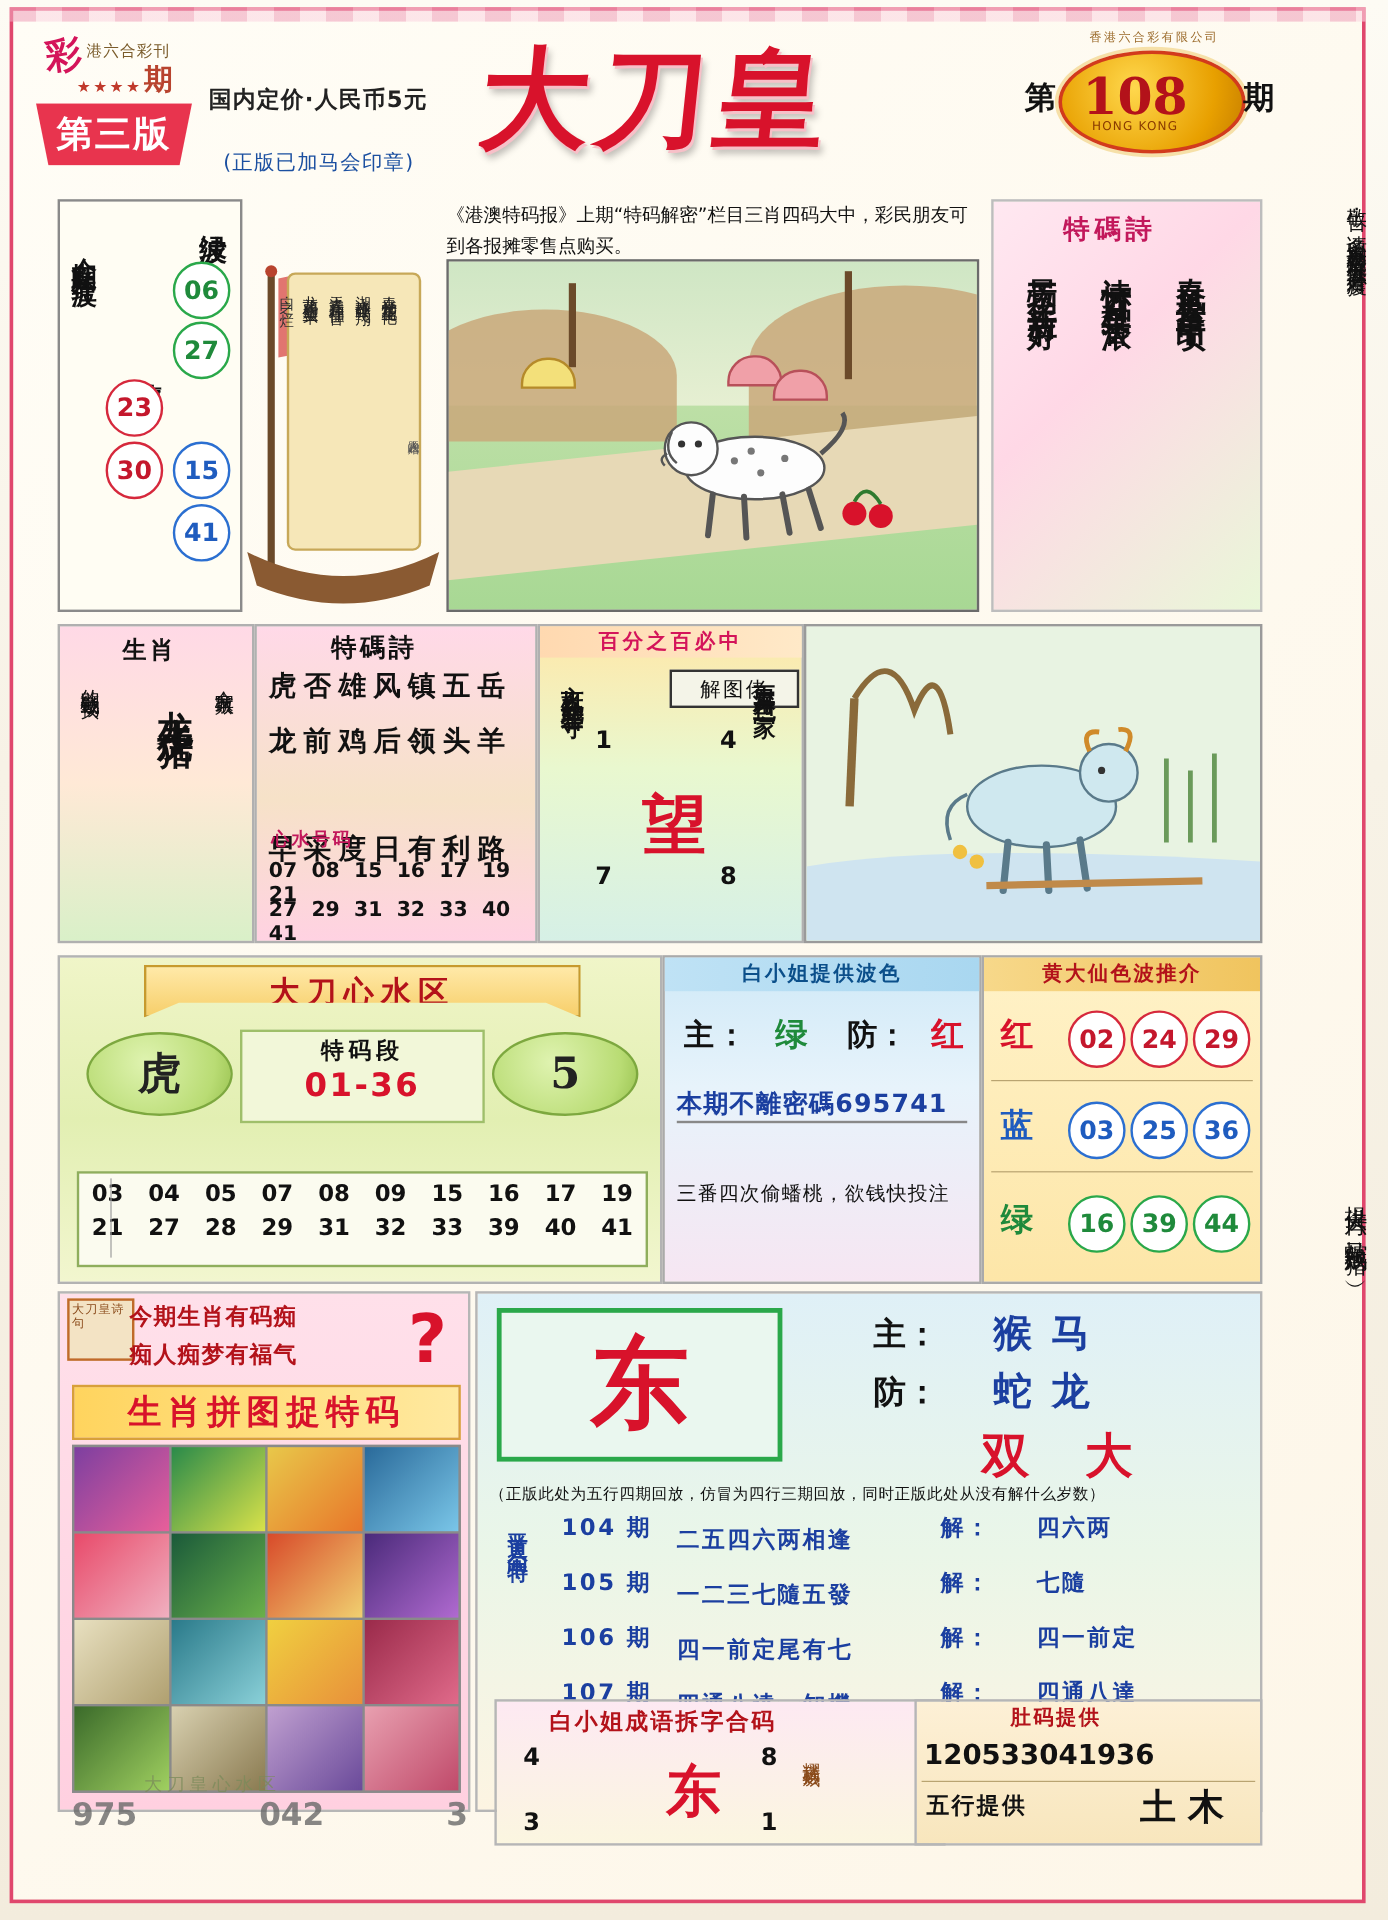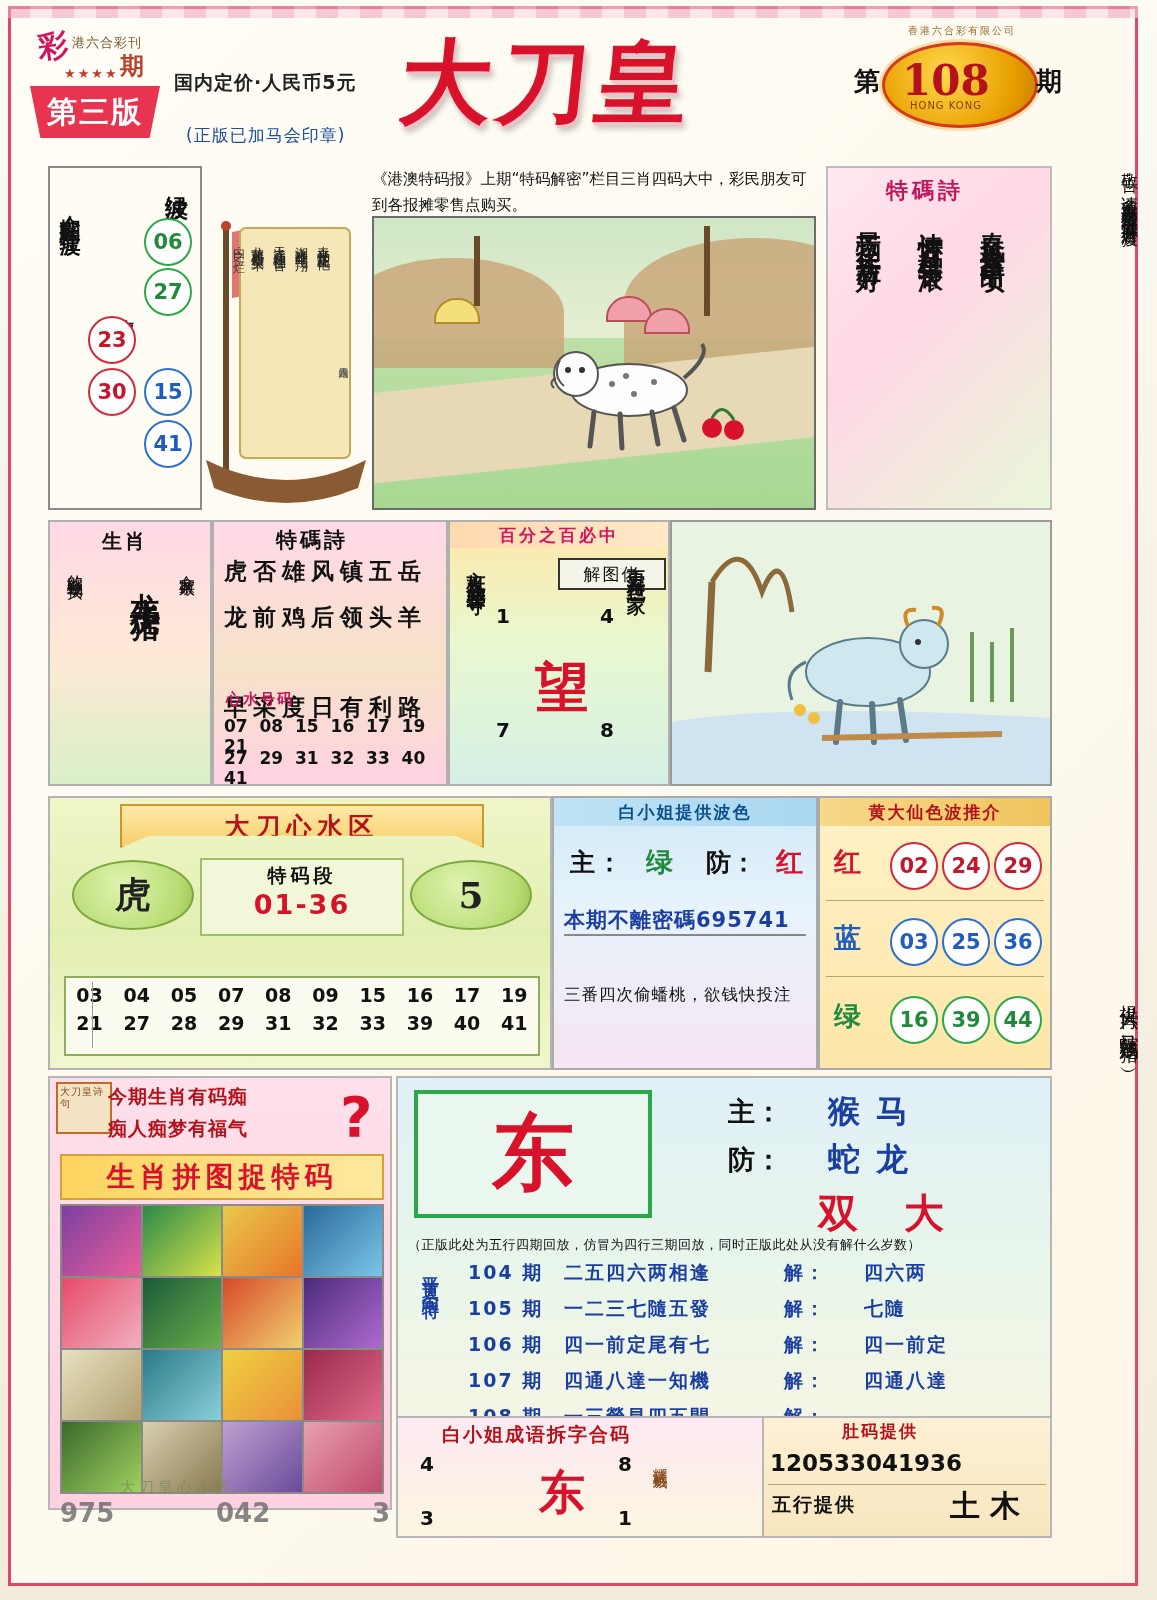--- a/index.html
+++ b/index.html
@@ -312,26 +312,26 @@
     position:absolute;left:10px;top:158px;width:636px;font-size:13px;color:#111;letter-spacing:.5px;
   }
   .dong .vtxt{
     position:absolute;left:22px;top:186px;height:210px;font-size:17px;color:#1b3fa0;letter-spacing:4px;font-weight:bold;
   }
   .hist{position:absolute;left:70px;top:182px;width:540px;}
   .hist .r{
     display:flex;font-size:19px;color:#1b3fa0;font-weight:bold;margin-bottom:10px;letter-spacing:2px;
   }
   .hist .r .a{width:96px;}
-  .hist .r .b{width:220px;}
+  .hist .r .b{width:220px;margin-top:10px;}
   .hist .r .c{width:80px;}
   .hist .r .d{width:130px;}
 
   .chaizi{
-    position:absolute;left:396px;top:1416px;width:360px;height:118px;
+    position:absolute;left:412px;top:1416px;width:360px;height:118px;
     border:2px solid #b6b6b6;background:linear-gradient(180deg,#fde9f2,#fbf6e0);padding-left:12px;
   }
   .chaizi .tt{position:absolute;left:44px;top:4px;font-size:19px;color:#b3121a;font-weight:bold;letter-spacing:2px;}
   .chaizi .n{position:absolute;font-size:20px;color:#111;font-weight:bold;}
   .chaizi .ctr{
     position:absolute;left:104px;top:44px;width:120px;text-align:center;font-size:46px;color:#d8122b;
     font-weight:bold;font-family:"DejaVu Serif",serif;
   }
   .chaizi .yao{position:absolute;left:252px;top:38px;height:70px;font-size:15px;color:#8a4a1a;letter-spacing:2px;}
 

